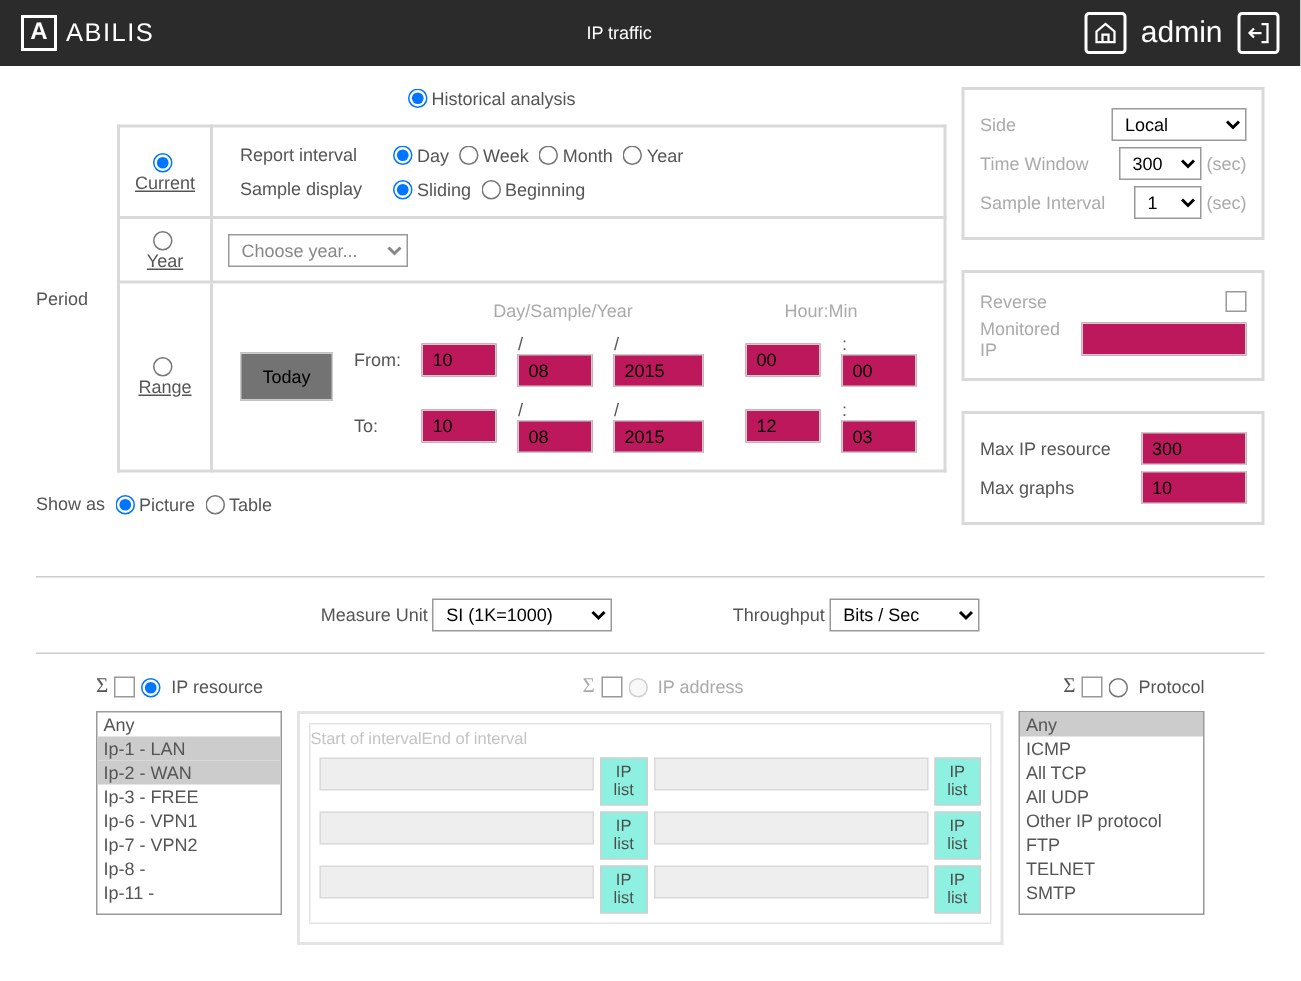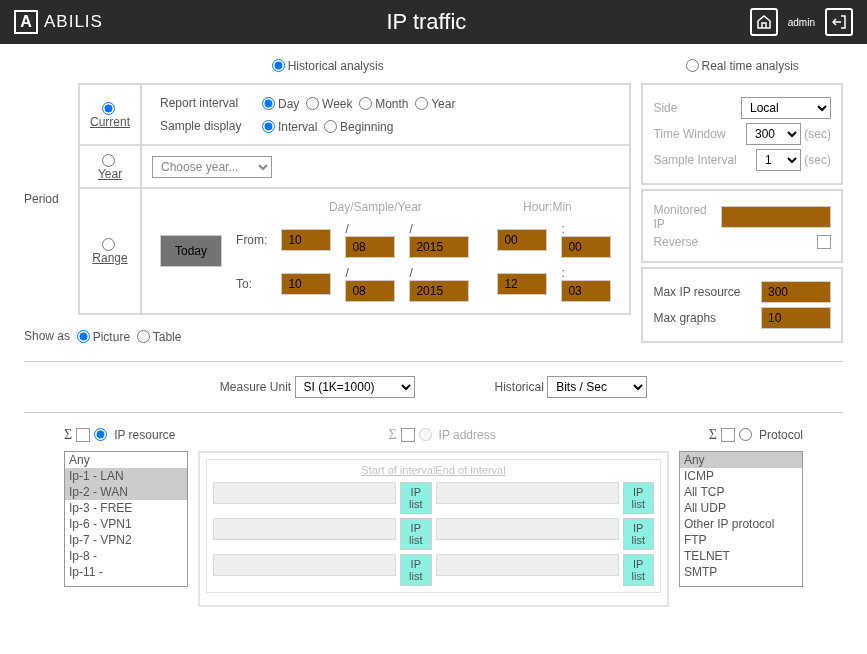--- a/index.html
+++ b/index.html
@@ -1,56 +1,56 @@
 <!DOCTYPE html>
 <html><head>
 <meta charset="utf-8">
 <style>
 * { box-sizing: border-box; }
 body { margin: 0; font-family: Arial, sans-serif; font-size: 12px; color: #555; background: #fff; }
 .header { background: #2b2b2b; height: 44px; display: flex; align-items: center; padding: 0 14px; color: #fff; }
 .brand { display: flex; align-items: center; gap: 6px; }
 .brand-box { width: 24px; height: 24px; border: 2px solid #fff; display: flex; align-items: center; justify-content: center; font-weight: bold; font-size: 16px; }
 .brand-text { font-size: 17px; letter-spacing: 1px; }
-.title { flex: 1; text-align: center; font-size: 22px; }
+.title { flex: 1; text-align: center; font-size: 12px; }
 .right-icons { display: flex; align-items: center; gap: 10px; }
 .icon-box { width: 28px; height: 28px; border: 2px solid #fff; border-radius: 3px; display: flex; align-items: center; justify-content: center; }
 .container { padding: 14px 24px; }
 .top-row { display: flex; gap: 10px; align-items: flex-start; }
 .left-col { flex: 1; }
 .right-col { width: 230px; }
 .mode-row { display: flex; justify-content: center; gap: 40px; margin-bottom: 10px; }
 .mode-item { flex: 1; text-align: center; }
 .period-block { display: flex; align-items: center; gap: 6px; }
 .period-label { width: 48px; font-size: 12px; }
 .period-table { border-collapse: collapse; flex: 1; }
 .period-table td { border: 2px solid #d9d9d9; padding: 6px 10px; vertical-align: middle; }
 .cell-left { width: 80px; text-align: center; text-decoration: underline; }
 .sub-table td { border: none; padding: 3px 6px; font-size: 12px; }
-.inp { background: #a16207; border: 1px solid #ccc; padding: 3px 6px; font-size: 12px; width: 50px; }
+.inp { background: #be185d; border: 1px solid #ccc; padding: 3px 6px; font-size: 12px; width: 50px; }
 .inp-wide { width: 60px; }
 .sel { border: 1px solid #999; padding: 2px 4px; font-size: 12px; background: #fff; }
 .btn-gray { background: #737373; border: 1px solid #ccc; padding: 8px 14px; font-size: 12px; }
-.right-box { border: 2px solid #d9d9d9; padding: 8px 10px; margin-bottom: 4px; }
+.right-box { border: 2px solid #d9d9d9; padding: 8px 10px; margin-bottom: 20px; }
 .rb-row { display: flex; align-items: center; margin: 4px 0; font-size: 12px; }
 .rb-label { flex: 1; color: #aaa; }
 .rb-label.dk { color: #555; }
 .hr { border: 0; border-top: 1px solid #ccc; margin: 14px 0; }
 .mid-row { display: flex; justify-content: center; gap: 80px; align-items: center; }
 .filter-row { display: flex; justify-content: space-between; margin: 0 40px; }
 .filter-item { display: flex; align-items: center; gap: 4px; font-size: 12px; }
 .sigma { font-family: serif; font-size: 14px; }
 .boxes-row { display: flex; gap: 10px; margin-top: 8px; padding: 0 40px; }
 .listbox { border: 1px solid #999; height: 136px; width: 190px; overflow-y: scroll; font-size: 12px; }
 .listbox div { padding: 1px 4px; }
 .listbox .sel-row { background: #ccc; }
 .mid-box { flex: 1; border: 2px solid #d9d9d9; padding: 6px; opacity: 0.7; }
 .mid-box-inner { border: 1px solid #d9d9d9; margin-bottom: 6px; }
 .ip-mode { display: flex; justify-content: space-around; padding: 8px 4px; }
-.intv-head { display: flex; justify-content: center; color: #aaa; padding: 4px 0; font-size: 11px; text-decoration: underline; }
+.intv-head { display: flex; justify-content: flex-start; color: #aaa; padding: 4px 0; font-size: 11px; }
 .intv-row { display: flex; gap: 4px; padding: 2px 6px; }
 .intv-row input { flex: 1; background: #e8e8e8; border: 1px solid #ccc; height: 22px; }
 .iplist-btn { background: #5eead4; border: 1px solid #bbb; padding: 3px 8px; font-size: 11px; }
 .chk { width: 14px; height: 14px; border: 1px solid #999; display: inline-block; vertical-align: middle; }
 input[type=radio] { margin: 0 3px 0 0; vertical-align: middle; }
 label { vertical-align: middle; }
 </style>
 </head>
 <body>
 
@@ -59,21 +59,21 @@
     <div class="brand-box">A</div>
     <span class="brand-text">ABILIS</span>
   </div>
   <div class="title">IP traffic</div>
   <div class="right-icons">
     <div class="icon-box">
       <svg width="16" height="16" viewBox="0 0 16 16" fill="none" stroke="#fff" stroke-width="1.5">
           <path d="M2 7 L8 2 L14 7 V14 H2 Z M6 14 V9 H10 V14"></path>
         </svg>
     </div>
-    <span style="font-size:10px">admin</span>
+    <span style="font-size:20px">admin</span>
     <div class="icon-box">
       <svg width="16" height="16" viewBox="0 0 16 16" fill="none" stroke="#fff" stroke-width="1.5">
           <path d="M10 2 H14 V14 H10 M2 8 H10 M5 5 L2 8 L5 11"></path>
         </svg>
     </div>
   </div>
 </div>
 
 <div class="container">
 
@@ -97,21 +97,21 @@
                   <td>
                     <input type="radio" checked="" style=""><label>Day</label>
                     &nbsp;<input type="radio" style=""><label>Week</label>
                     &nbsp;<input type="radio" style=""><label>Month</label>
                     &nbsp;<input type="radio" style=""><label>Year</label>
                   </td>
                 </tr>
                 <tr>
                   <td>Sample display</td>
                   <td>
-                    <input type="radio" checked="" style=""><label>Interval</label>
+                    <input type="radio" checked="" style=""><label>Sliding</label>
                     &nbsp;<input type="radio" style=""><label>Beginning</label>
                   </td>
                 </tr>
               </tbody>
                   </table>
             </td>
           </tr>
           <tr>
             <td class="cell-left"><input type="radio" style=""> <span>Year</span></td>
             <td><select class="sel" style="width:120px; color:#888"><option>Choose year...</option></select></td>
@@ -152,59 +152,56 @@
       </div>
 
       <div style="margin-top:14px">
         <span>Show as</span>&nbsp;
         <input type="radio" checked="" style=""><label>Picture</label>
         &nbsp;<input type="radio" style=""><label>Table</label>
       </div>
     </div>
 
     <div class="right-col">
-      <div class="mode-row">
-        <div class="mode-item"><input type="radio" style=""><label>Real time analysis</label></div>
-      </div>
       <div class="right-box">
         <div class="rb-row">
             <span class="rb-label">Side</span>
             <select class="sel" style="width:90px"><option>Local</option></select>
           </div>
         <div class="rb-row"><span class="rb-label">Time Window</span><select class="sel" style="width:55px"><option>300</option></select>&nbsp;<span style="color:#aaa">(sec)</span></div>
         <div class="rb-row"><span class="rb-label">Sample Interval</span><select class="sel" style="width:45px"><option>1</option></select>&nbsp;<span style="color:#aaa">(sec)</span></div>
       </div>
       <div class="right-box">
         <div class="rb-row">
+            <span class="rb-label">Reverse</span>
+            <span class="chk"></span>
+          </div>
+        <div class="rb-row">
             <span class="rb-label">Monitored IP</span>
             <input class="inp" style="width: 110px;">
           </div>
-        <div class="rb-row">
-            <span class="rb-label">Reverse</span>
-            <span class="chk"></span>
-          </div>
       </div>
       <div class="right-box">
         <div class="rb-row">
             <span class="rb-label dk">Max IP resource</span>
             <input class="inp" style="width: 70px;" value="300">
           </div>
         <div class="rb-row">
             <span class="rb-label dk">Max graphs</span>
             <input class="inp" style="width: 70px;" value="10">
           </div>
       </div>
     </div>
   </div>
 
   <hr class="hr">
 
   <div class="mid-row">
     <div><span>Measure Unit</span> <select class="sel" style="width:120px"><option>SI (1K=1000)</option></select></div>
-    <div><span>Historical</span> <select class="sel" style="width:100px"><option>Bits / Sec</option></select></div>
+    <div><span>Throughput</span> <select class="sel" style="width:100px"><option>Bits / Sec</option></select></div>
   </div>
 
   <hr class="hr">
 
   <div class="filter-row">
     <div class="filter-item">
         <span class="sigma">Σ</span> 
         <span class="chk"></span> 
         <input type="radio" checked="" style="">
         <label>IP resource</label>

